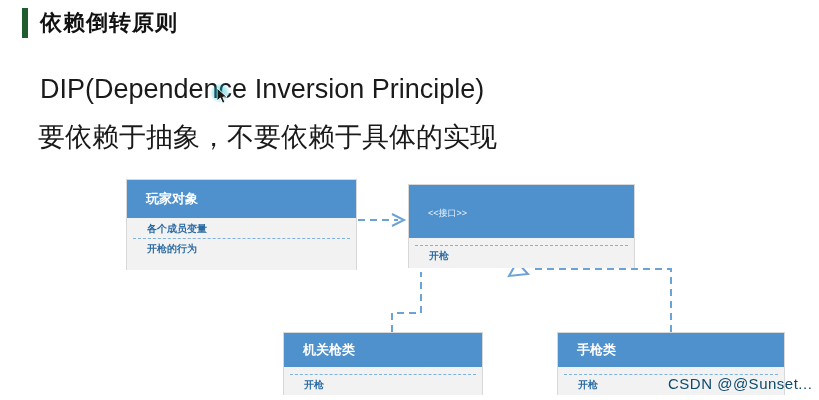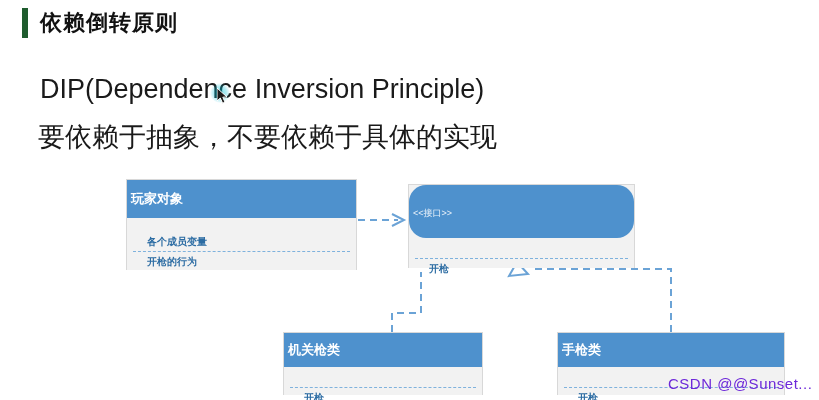--- a/index.html
+++ b/index.html
@@ -43,27 +43,27 @@
     position:absolute;
     background:#f2f2f2;
     border:1px solid #d8d8d8;
     box-sizing:border-box;
   }
   .uml .hdr{
     background:#4e91cd;
     color:#ffffff;
     box-sizing:border-box;
     display:flex;flex-direction:column;justify-content:center;
-    padding-left:4px;
+    padding-left:19px;
   }
   .uml .hdr .stereo{font-size:9px;line-height:13px;color:#eaf2fa;}
   .uml .hdr .name{font-size:13px;line-height:18px;font-weight:bold;color:#ffffff;}
   .uml .body{
     box-sizing:border-box;
-    padding:17px 0 4px 0;
+    padding:4px 0 4px 0;
     background:#f2f2f2;
   }
   .uml .attr{
     font-size:10px;line-height:13px;color:#2c6ca3;
     padding-left:20px;white-space:nowrap;font-weight:bold;
   }
   .uml .sep{
     border-top:1px dashed #7fb2dd;
     margin:3px 6px 3px 6px;height:0;
   }
@@ -72,40 +72,40 @@
     padding-left:20px;white-space:nowrap;font-weight:bold;
   }
 
   
   #box-player{left:126px;top:179px;width:231px;height:91px;}
   #box-player .hdr{height:38px;}
   #box-player .body{height:52px;}
 
   
   #box-interface{left:408px;top:184px;width:227px;height:84px;}
-  #box-interface .hdr{height:53px;padding-top:4px;border-radius:17px;}
+  #box-interface .hdr{height:53px;padding-top:4px;}
   #box-interface .body{height:30px;}
 
   
   #box-mgun{left:283px;top:332px;width:200px;height:63px;}
   #box-mgun .hdr{height:34px;}
   #box-mgun .body{height:28px;}
 
   
   #box-pistol{left:557px;top:332px;width:228px;height:63px;}
   #box-pistol .hdr{height:34px;}
   #box-pistol .body{height:28px;}
 
   
   .connectors{position:absolute;left:0;top:0;width:819px;height:400px;pointer-events:none;}
 
   
   .watermark{
     position:absolute;left:668px;top:375px;
-    font-size:15px;color:#6d28d9;white-space:nowrap;
+    font-size:15px;color:#0c4a6e;white-space:nowrap;
     letter-spacing:.5px;
   }
 </style>
 </head>
 <body>
 
 <div class="slide">
 
   <div class="title-row">
     <div class="title-accent"></div>

